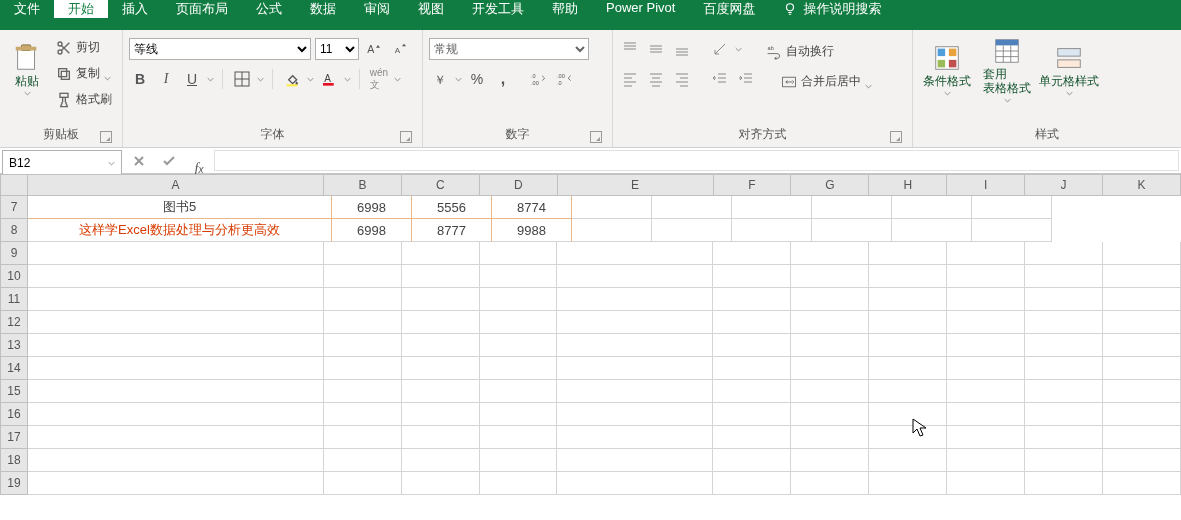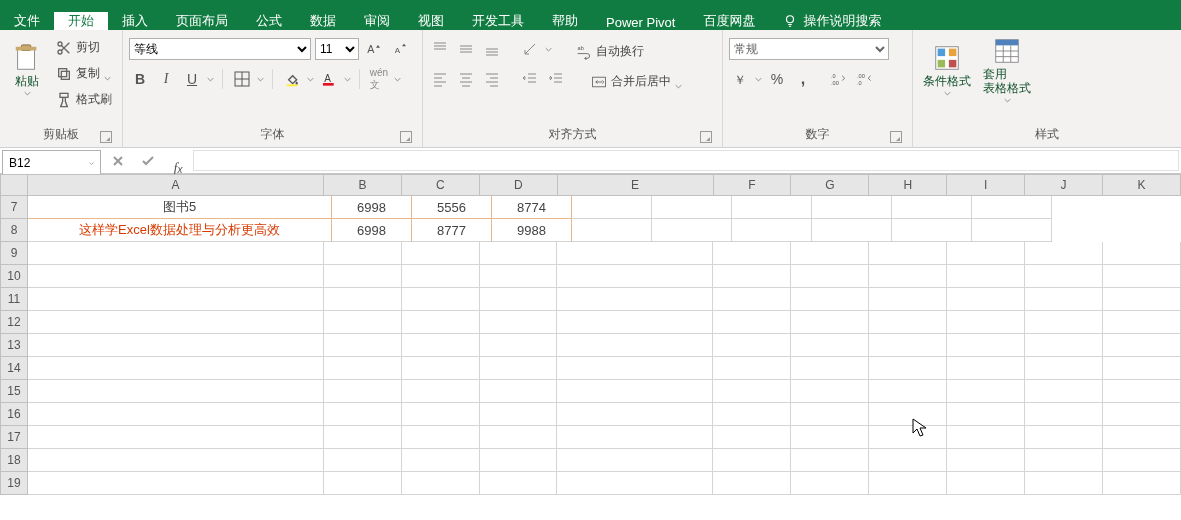--- a/index.html
+++ b/index.html
@@ -1,19 +1,19 @@
 <!DOCTYPE html>
 <html><head>
 <meta charset="utf-8">
 <style>
 * { box-sizing: border-box; margin: 0; padding: 0; font-family: "Microsoft YaHei", "Segoe UI", sans-serif; }
 body { background: #fff; width: 1181px; height: 520px; overflow: hidden; font-size: 12px; color: #444; }
 
 
-.ribbon-tabs { display: flex; align-items: flex-end; background: #107c41; height: 30px; color: #fff; font-size: 13px; }
+.ribbon-tabs { display: flex; align-items: flex-start; background: #107c41; height: 30px; color: #fff; font-size: 13px; }
 .ribbon-tabs .tab { padding: 0 14px; display: flex; align-items: center; cursor: pointer; }
 .ribbon-tabs .tab.active { background: #fff; color: #107c41; }
 .ribbon-tabs .tell-me { display: flex; align-items: center; gap: 6px; padding: 0 14px; }
 .lightbulb { width: 14px; height: 14px; }
 
 
 .ribbon { display: flex; height: 118px; border-bottom: 1px solid #d0d0d0; background: #f3f2f1; }
 .group { display: flex; flex-direction: column; justify-content: space-between; align-items: stretch; border-right: 1px solid #d8d8d8; padding: 4px 6px 0 6px; }
 .group-body { display: flex; align-items: flex-start; flex: 1; gap: 4px; }
 .group-label { text-align: center; font-size: 12px; color: #555; padding: 2px 0 4px 0; position: relative; }
@@ -32,21 +32,21 @@
 .sep-v { width: 1px; height: 60px; background: #d8d8d8; margin: 0 4px; }
 
 select.font-name { width: 182px; height: 22px; font-size: 12px; border: 1px solid #b0b0b0; background: #fff; }
 select.font-size { width: 44px; height: 22px; font-size: 12px; border: 1px solid #b0b0b0; background: #fff; }
 .a-btn { width: 22px; height: 22px; display: flex; align-items:center; justify-content:center; cursor:pointer; }
 
 select.num-fmt { width: 160px; height: 22px; font-size: 12px; border: 1px solid #b0b0b0; background:#fff; color:#666; }
 
 
 .formula-bar { display: flex; align-items: stretch; height: 26px; border-bottom: 1px solid #c8c8c8; }
-.name-box { width: 99px; border: 1px solid #b0b0b0; margin: 2px; padding: 12px 6px; display:flex; align-items:center; justify-content:space-between; background:#fff; }
+.name-box { width: 120px; border: 1px solid #b0b0b0; margin: 2px; padding: 12px 6px; display:flex; align-items:center; justify-content:space-between; background:#fff; }
 .name-box input { border: none; outline: none; font-size: 12px; width: 80px; }
 .fb-btn { width: 30px; display:flex; align-items:center; justify-content:center; color:#888; cursor:pointer; }
 .fx-label { font-style: italic; font-family: "Times New Roman", serif; font-size: 14px; color:#555;margin-top:16px; }
 .formula-input { flex:1; border: 1px solid #e0e0e0; margin: 2px 2px 2px 0; padding: 0 6px; background:#fff; }
 
 
 .grid-wrap { display:flex; overflow:hidden; height: calc(520px - 30px - 118px - 26px); }
 .row-hdrs { display:flex; flex-direction:column; }
 .corner { width: 28px; height: 22px; background:#e6e6e6; border:1px solid #c0c0c0; }
 .row-hdr { width:28px; height:23px; background:#e6e6e6; border:1px solid #c0c0c0; border-top:none; display:flex; align-items:center; justify-content:center; font-size:12px; color:#555; }
@@ -209,20 +209,58 @@
             <span style="font-size:10px;color:#888">wén<br>文</span>
           </div>
         <svg class="drop-tri" viewBox="0 0 10 10">
             <path d="M1 3l4 4 4-4" fill="none" stroke="#666"></path>
           </svg>
       </div>
     </div>
     <div class="group-label"><span>字体</span><div class="dialog-launcher"></div></div>
   </div>
 
+  <div class="group" style="width:190px">
+    <div class="group-body" style="flex-direction:column;gap:8px;padding-top:4px">
+      <select class="num-fmt"><option>常规</option></select>
+      <div class="row">
+        <div class="a-btn">
+            <svg class="icon16" viewBox="0 0 16 16">
+              <text x="2" y="13" font-size="12" fill="#555">￥</text>
+            </svg>
+          </div>
+        <svg class="drop-tri" viewBox="0 0 10 10">
+            <path d="M1 3l4 4 4-4" fill="none" stroke="#666"></path>
+          </svg>
+        <div class="a-btn">
+            <span style="font-size:14px;color:#555">%</span>
+          </div>
+        <div class="a-btn">
+            <span style="font-size:16px;color:#555;font-weight:bold">,</span>
+          </div>
+        <div style="width:6px"></div>
+        <div class="a-btn">
+            <svg class="icon16" viewBox="0 0 20 16">
+              <text x="0" y="7" font-size="7" fill="#555">.0</text>
+              <text x="0" y="15" font-size="7" fill="#555">.00</text>
+              <path d="M14 4l3 3-3 3" fill="none" stroke="#555"></path>
+            </svg>
+          </div>
+        <div class="a-btn">
+            <svg class="icon16" viewBox="0 0 20 16">
+              <text x="0" y="7" font-size="7" fill="#555">.00</text>
+              <text x="0" y="15" font-size="7" fill="#555">.0</text>
+              <path d="M17 4l-3 3 3 3" fill="none" stroke="#555"></path>
+            </svg>
+          </div>
+      </div>
+    </div>
+    <div class="group-label"><span>数字</span><div class="dialog-launcher"></div></div>
+  </div>
+
   <div class="group" style="width:300px">
     <div class="group-body" style="flex-direction:column;gap:8px;padding-top:4px">
       <div class="row">
         <div class="a-btn">
             <svg class="icon16" viewBox="0 0 16 16" stroke="#888">
               <path d="M2 2h12M2 5h12M2 8h12"></path>
             </svg>
           </div>
         <div class="a-btn">
             <svg class="icon16" viewBox="0 0 16 16" stroke="#888">
@@ -286,58 +324,20 @@
               <path d="M6 10h8m-8 0l2-2m-2 2l2 2m8-2l-2-2m2 2l-2 2"></path>
             </svg>
           <span>合并后居中</span>
           <svg class="drop-tri" viewBox="0 0 10 10">
               <path d="M1 3l4 4 4-4" fill="none" stroke="#666"></path>
             </svg>
         </div>
       </div>
     </div>
     <div class="group-label"><span>对齐方式</span><div class="dialog-launcher"></div></div>
-  </div>
-
-  <div class="group" style="width:190px">
-    <div class="group-body" style="flex-direction:column;gap:8px;padding-top:4px">
-      <select class="num-fmt"><option>常规</option></select>
-      <div class="row">
-        <div class="a-btn">
-            <svg class="icon16" viewBox="0 0 16 16">
-              <text x="2" y="13" font-size="12" fill="#555">￥</text>
-            </svg>
-          </div>
-        <svg class="drop-tri" viewBox="0 0 10 10">
-            <path d="M1 3l4 4 4-4" fill="none" stroke="#666"></path>
-          </svg>
-        <div class="a-btn">
-            <span style="font-size:14px;color:#555">%</span>
-          </div>
-        <div class="a-btn">
-            <span style="font-size:16px;color:#555;font-weight:bold">,</span>
-          </div>
-        <div style="width:6px"></div>
-        <div class="a-btn">
-            <svg class="icon16" viewBox="0 0 20 16">
-              <text x="0" y="7" font-size="7" fill="#555">.0</text>
-              <text x="0" y="15" font-size="7" fill="#555">.00</text>
-              <path d="M14 4l3 3-3 3" fill="none" stroke="#555"></path>
-            </svg>
-          </div>
-        <div class="a-btn">
-            <svg class="icon16" viewBox="0 0 20 16">
-              <text x="0" y="7" font-size="7" fill="#555">.00</text>
-              <text x="0" y="15" font-size="7" fill="#555">.0</text>
-              <path d="M17 4l-3 3 3 3" fill="none" stroke="#555"></path>
-            </svg>
-          </div>
-      </div>
-    </div>
-    <div class="group-label"><span>数字</span><div class="dialog-launcher"></div></div>
   </div>
 
   <div class="group" style="flex:1;border-right:none">
     <div class="group-body">
       <div class="big-btn" style="width:56px">
         <svg class="icon" viewBox="0 0 32 32">
             <rect x="4" y="4" width="24" height="24" fill="#fff" stroke="#888"></rect>
             <rect x="6" y="6" width="8" height="8" fill="#4f9ed9"></rect>
             <rect x="18" y="6" width="8" height="8" fill="#e8a33d"></rect>
             <rect x="6" y="18" width="8" height="8" fill="#9bbb59"></rect>
@@ -349,20 +349,30 @@
           </svg>
       </div>
       <div class="big-btn" style="width:56px">
         <svg class="icon" viewBox="0 0 32 32">
             <rect x="4" y="4" width="24" height="24" fill="#fff" stroke="#888"></rect>
             <rect x="4" y="4" width="24" height="6" fill="#4f81bd"></rect>
             <path d="M4 16h24M4 22h24M12 10v18M20 10v18" stroke="#888"></path>
           </svg>
         <span class="cap" style="white-space:pre-line">套用
 表格格式</span>
+        <svg class="drop-tri" viewBox="0 0 10 10">
+            <path d="M1 3l4 4 4-4" fill="none" stroke="#666"></path>
+          </svg>
+      </div>
+      <div class="big-btn" style="width:60px">
+        <svg class="icon" viewBox="0 0 32 32">
+            <rect x="4" y="6" width="24" height="8" fill="#dce6f1" stroke="#888"></rect>
+            <rect x="4" y="18" width="24" height="8" fill="#fde9d9" stroke="#888"></rect>
+          </svg>
+        <span class="cap">单元格样式</span>
         <svg class="drop-tri" viewBox="0 0 10 10">
             <path d="M1 3l4 4 4-4" fill="none" stroke="#666"></path>
           </svg>
       </div>
     </div>
     <div class="group-label"><span>样式</span></div>
   </div>
 </div>
 
 <div class="formula-bar">

